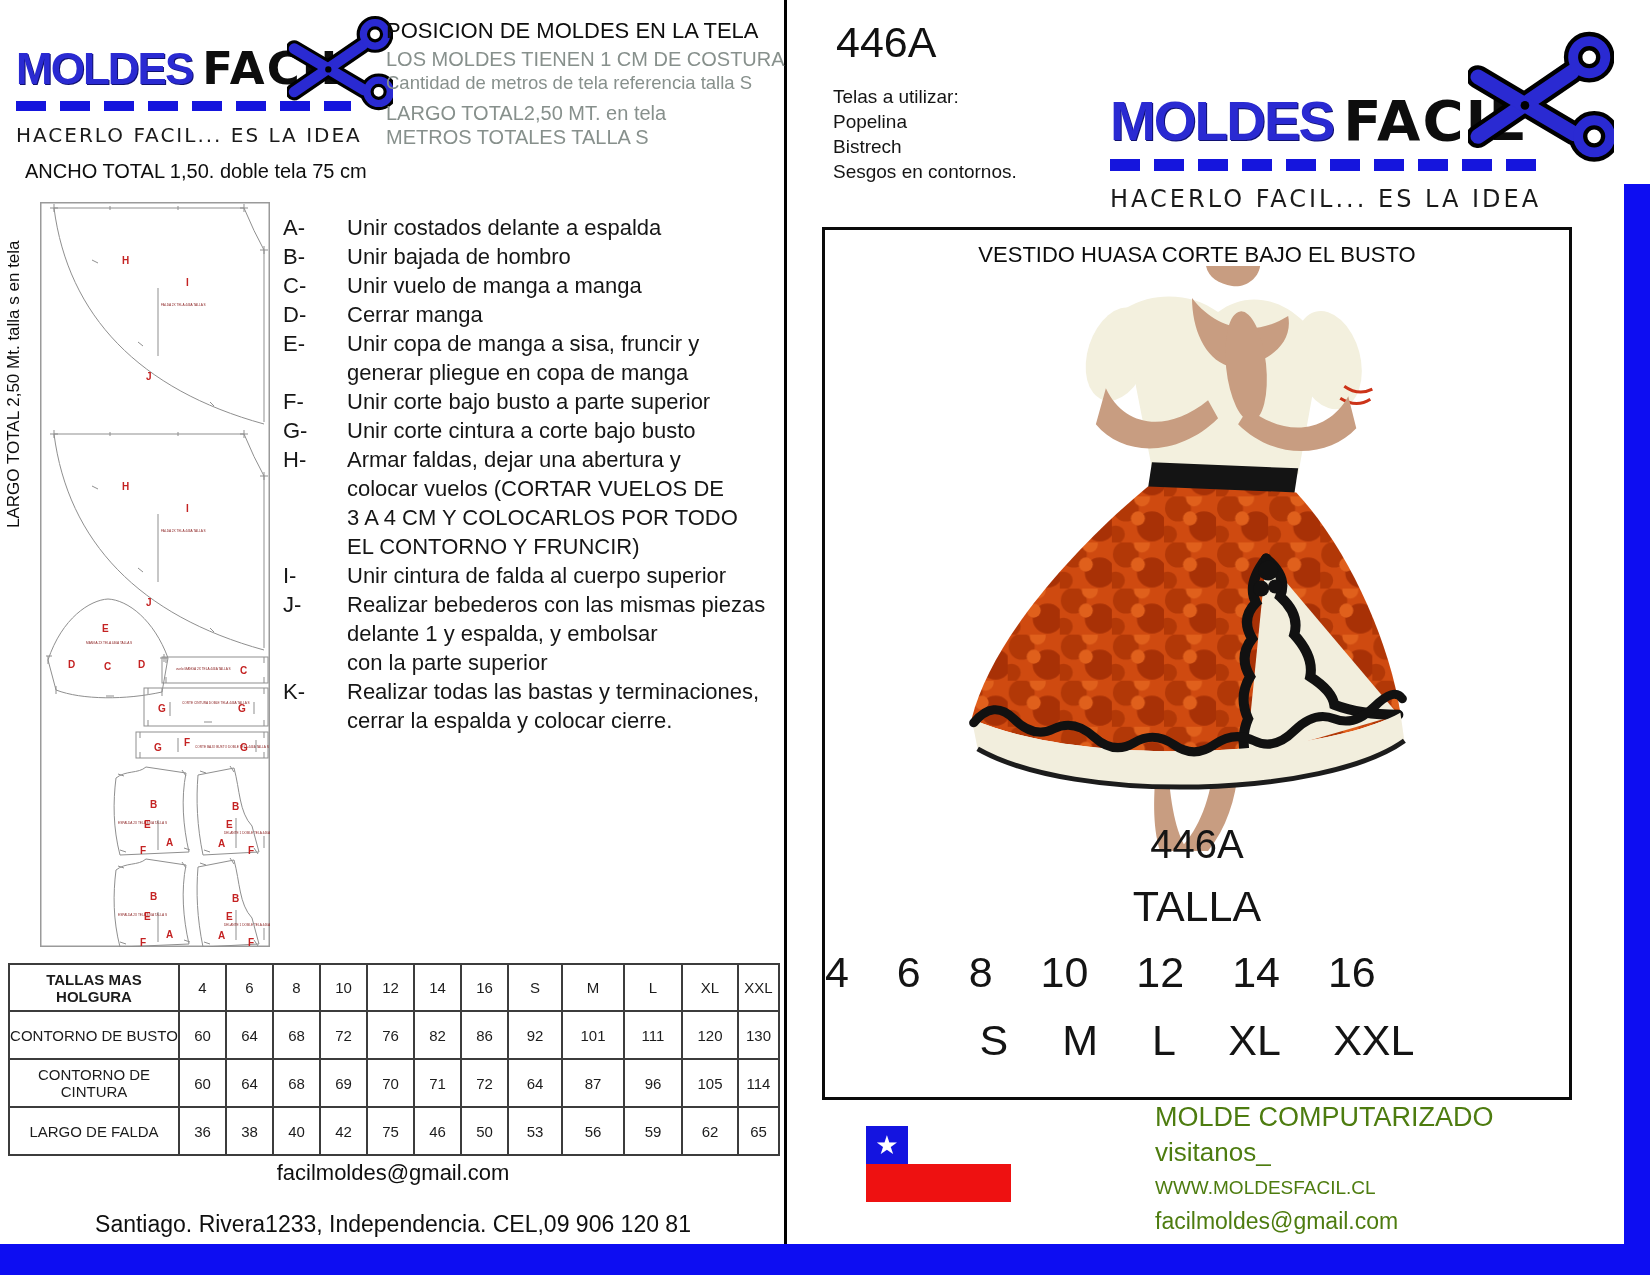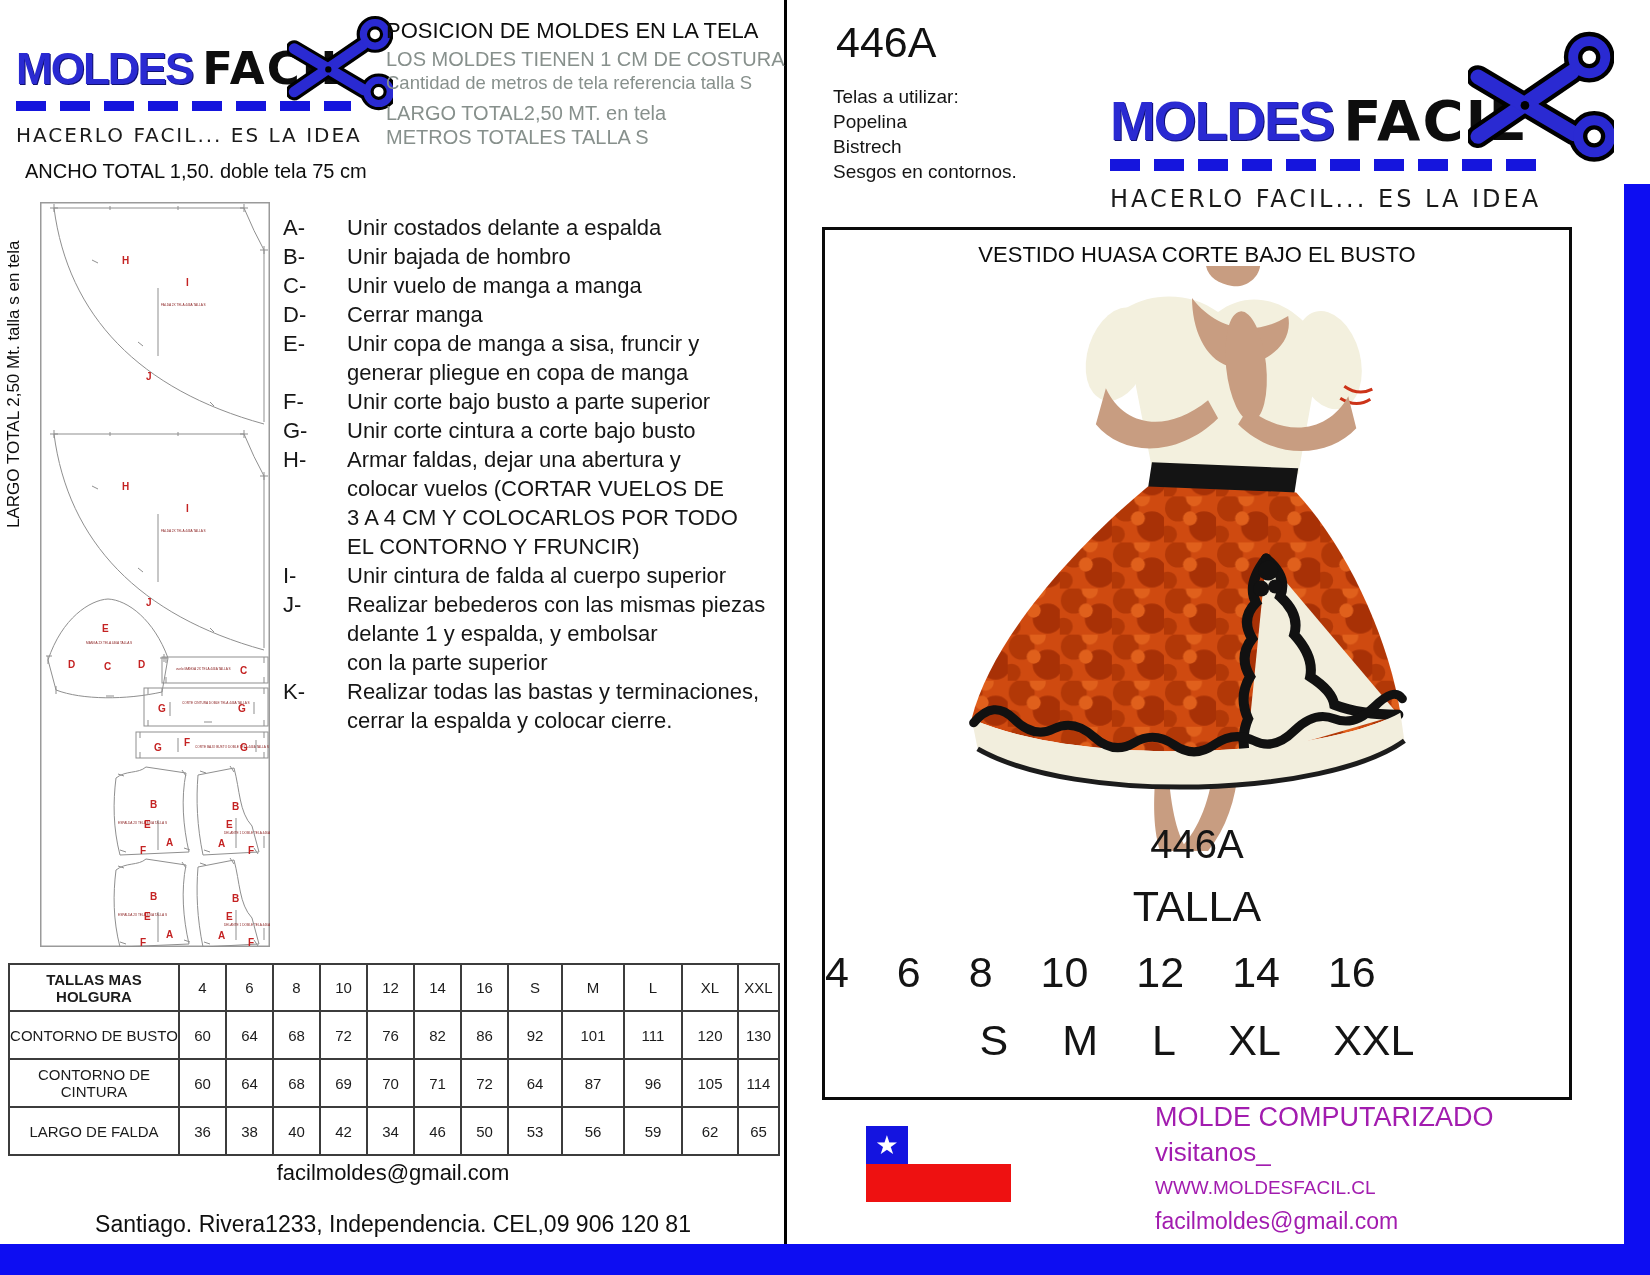--- a/index.html
+++ b/index.html
@@ -80,21 +80,21 @@
   .pb-talla{position:absolute;left:0;top:652px;width:100%;text-align:center;font-size:43px;}
   .pb-nums{position:absolute;left:0;top:718px;width:100%;font-size:43px;word-spacing:36px;}
   .pb-lets{position:absolute;left:0;top:786px;width:100%;text-align:center;font-size:43px;word-spacing:42px;}
 
   .flag{position:absolute;left:866px;top:1126px;width:145px;height:76px;}
   .flag .blue{position:absolute;left:0;top:0;width:42px;height:38px;background:#1414e0;
               color:#fff;font-size:26px;line-height:38px;text-align:center;}
   .flag .red{position:absolute;left:0;top:38px;width:145px;height:38px;background:#ee1111;}
   .flag-label{position:absolute;left:850px;top:1276px;width:180px;text-align:center;font-size:20px;color:#111;}
 
-  .rfooter{position:absolute;left:1155px;top:1102px;color:#a21caf;}
+  .rfooter{position:absolute;left:1155px;top:1102px;color:#4d7c0f;}
   .rf1{font-size:27px;}
   .rf2{font-size:26px;margin-top:4px;}
   .rf3{font-size:19px;margin-top:9px;}
   .rf4{font-size:23px;margin-top:9px;}
 </style>
 </head>
 <body>
 
 <div class="page">
 
@@ -364,21 +364,21 @@
       <td>96</td>
       <td>105</td>
       <td>114</td>
     </tr>
     <tr>
       <td class="lbl">LARGO DE FALDA</td>
       <td>36</td>
       <td>38</td>
       <td>40</td>
       <td>42</td>
-      <td>34</td>
+      <td>75</td>
       <td>46</td>
       <td>50</td>
       <td>53</td>
       <td>56</td>
       <td>59</td>
       <td>62</td>
       <td>65</td>
     </tr>
   </tbody>
     </table>

